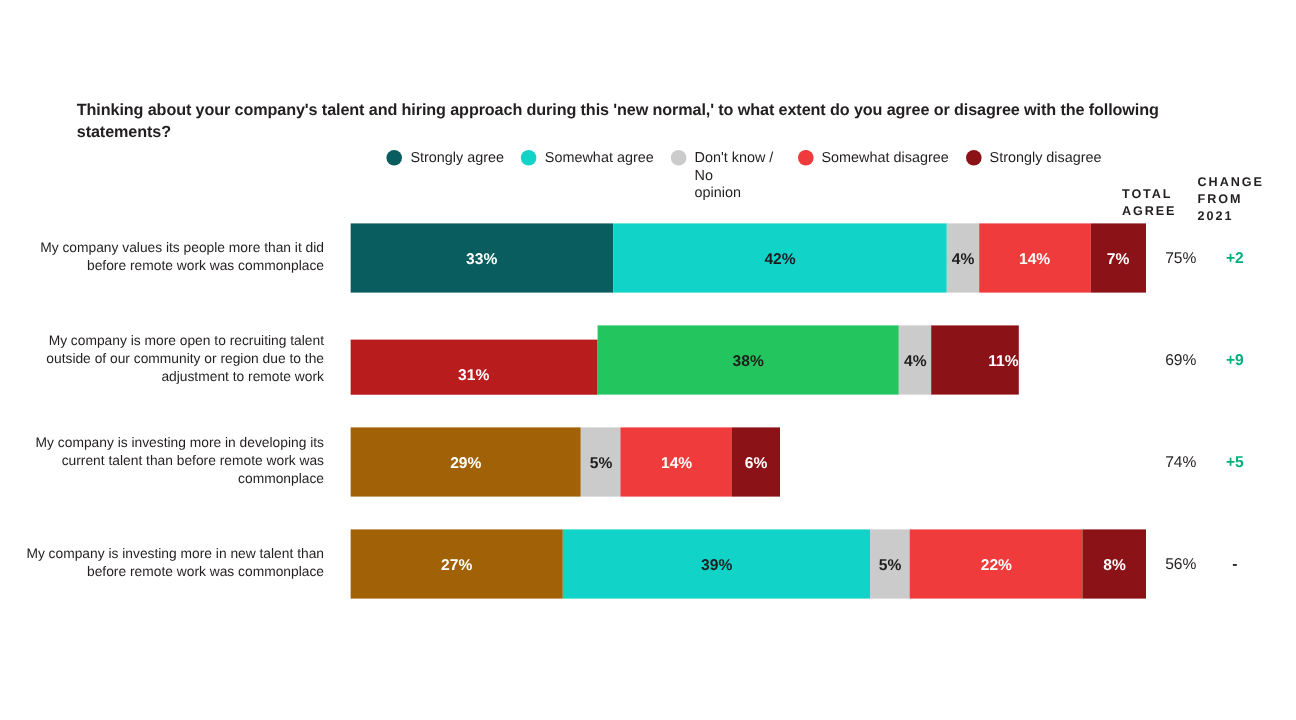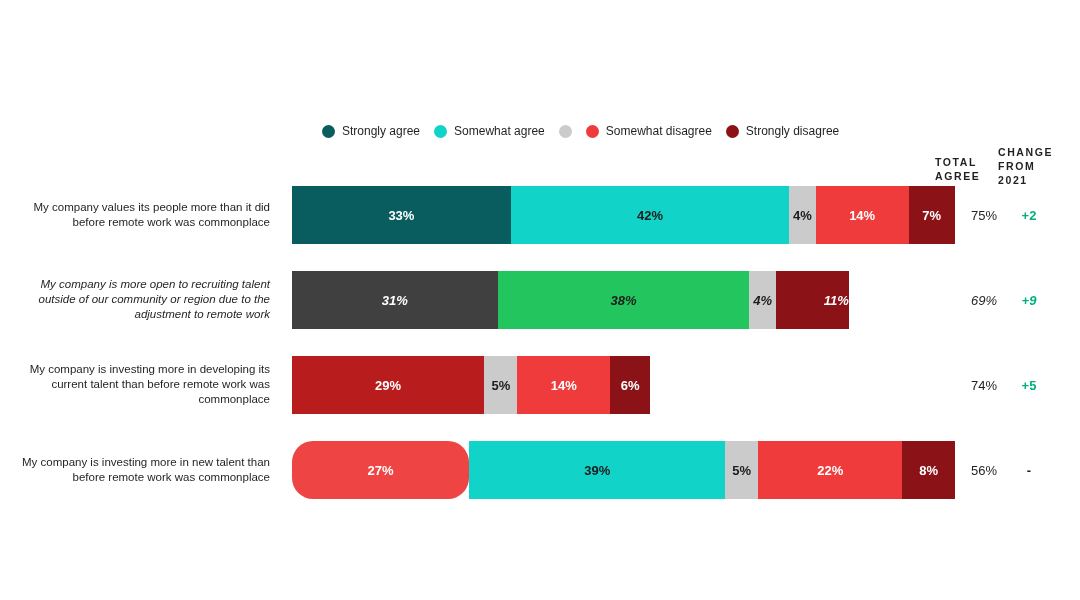--- a/index.html
+++ b/index.html
@@ -154,32 +154,35 @@
     text-align: center;
     font-size: 13px;
     font-weight: 700;
   }
 </style>
 </head>
 <body>
 
 <div class="chart-root">
 
+  <div class="chart-title">Thinking about your company's talent and hiring approach during this 'new normal,' to what extent do you agree or disagree with the following statements?</div>
 
   <div class="legend" id="legend">
       <div class="legend-item nowrap">
         <span class="legend-swatch" style="background: rgb(10, 93, 94);"></span>
         <span class="legend-label">Strongly agree</span>
       </div>
       <div class="legend-item nowrap">
         <span class="legend-swatch" style="background: rgb(17, 211, 200);"></span>
         <span class="legend-label">Somewhat agree</span>
       </div>
       <div class="legend-item wide">
         <span class="legend-swatch" style="background: rgb(203, 203, 203);"></span>
+        <span class="legend-label">Don't know / No
+opinion</span>
       </div>
       <div class="legend-item nowrap">
         <span class="legend-swatch" style="background: rgb(239, 59, 59);"></span>
         <span class="legend-label">Somewhat disagree</span>
       </div>
       <div class="legend-item nowrap">
         <span class="legend-swatch" style="background: rgb(139, 18, 22);"></span>
         <span class="legend-label">Strongly disagree</span>
       </div>
     </div>
@@ -206,62 +209,62 @@
           <div class="seg light" style="background: rgb(239, 59, 59); width: 14%;">
             <span>14%</span>
           </div>
           <div class="seg light" style="background: rgb(139, 18, 22); width: 7%;">
             <span>7%</span>
           </div>
         </div>
         <div class="total-val">75%</div>
         <div class="change-val" style="color: rgb(0, 176, 124);">+2</div>
       </div>
-      <div class="row" style="top: 271px; font-style: italic;">
+      <div class="row" style="top: 271px;">
         <div class="row-label">My company is more open to recruiting talent outside of our community or region due to the adjustment to remote work</div>
         <div class="bar">
-          <div class="seg light" style="background: #404040; width: 31%;">
+          <div class="seg light" style="background: #b91c1c; width: 31%; margin-top: 12px;">
             <span>31%</span>
           </div>
           <div class="seg dark" style="background: #22c55e; width: 38%;">
             <span>38%</span>
           </div>
           <div class="seg dark" style="background: rgb(203, 203, 203); width: 4%;">
             <span>4%</span>
           </div>
           <div class="seg light" style="background: rgb(139, 18, 22); width: 11%; justify-content: flex-end;">
             <span>11%</span>
           </div>
         </div>
         <div class="total-val">69%</div>
         <div class="change-val" style="color: rgb(0, 176, 124);">+9</div>
       </div>
       <div class="row" style="top: 356px;">
         <div class="row-label">My company is investing more in developing its current talent than before remote work was commonplace</div>
         <div class="bar">
-          <div class="seg light" style="background: #b91c1c; width: 29%;">
+          <div class="seg light" style="background: #a16207; width: 29%;">
             <span>29%</span>
           </div>
           <div class="seg dark" style="background: rgb(203, 203, 203); width: 5%;">
             <span>5%</span>
           </div>
           <div class="seg light" style="background: rgb(239, 59, 59); width: 14%;">
             <span>14%</span>
           </div>
           <div class="seg light" style="background: rgb(139, 18, 22); width: 6%;">
             <span>6%</span>
           </div>
         </div>
         <div class="total-val">74%</div>
         <div class="change-val" style="color: rgb(0, 176, 124);">+5</div>
       </div>
       <div class="row" style="top: 441px;">
         <div class="row-label">My company is investing more in new talent than before remote work was commonplace</div>
         <div class="bar">
-          <div class="seg light" style="background: #ef4444; width: 27%; border-radius: 21px;">
+          <div class="seg light" style="background: #a16207; width: 27%;">
             <span>27%</span>
           </div>
           <div class="seg dark" style="background: rgb(17, 211, 200); width: 39%;">
             <span>39%</span>
           </div>
           <div class="seg dark" style="background: rgb(203, 203, 203); width: 5%;">
             <span>5%</span>
           </div>
           <div class="seg light" style="background: rgb(239, 59, 59); width: 22%;">
             <span>22%</span>

